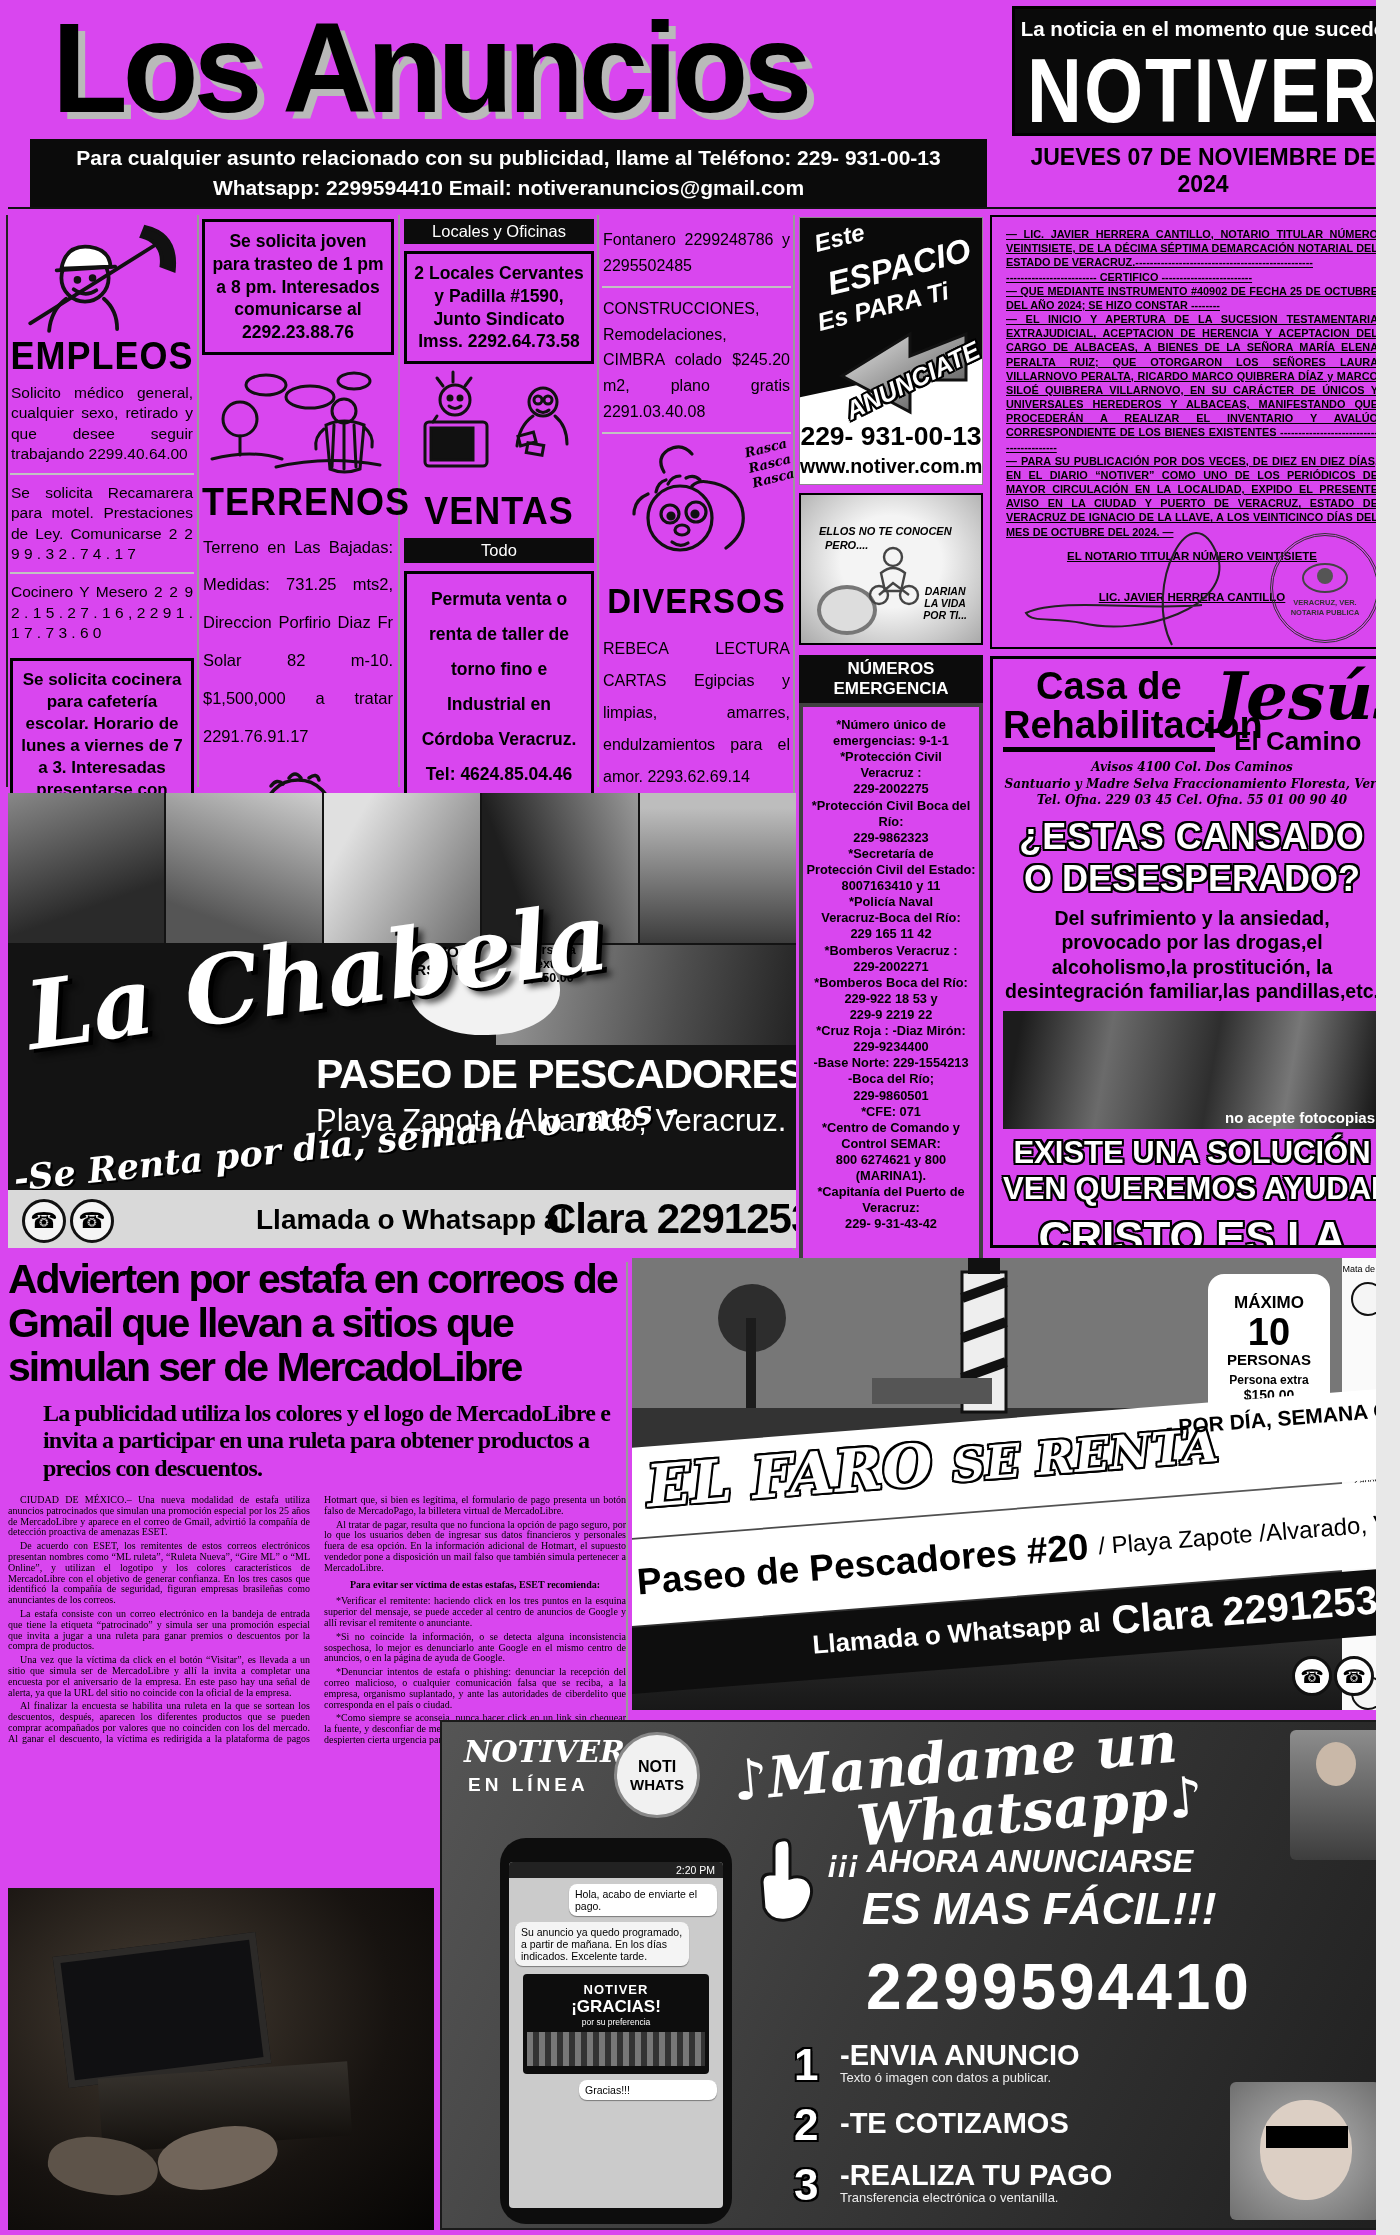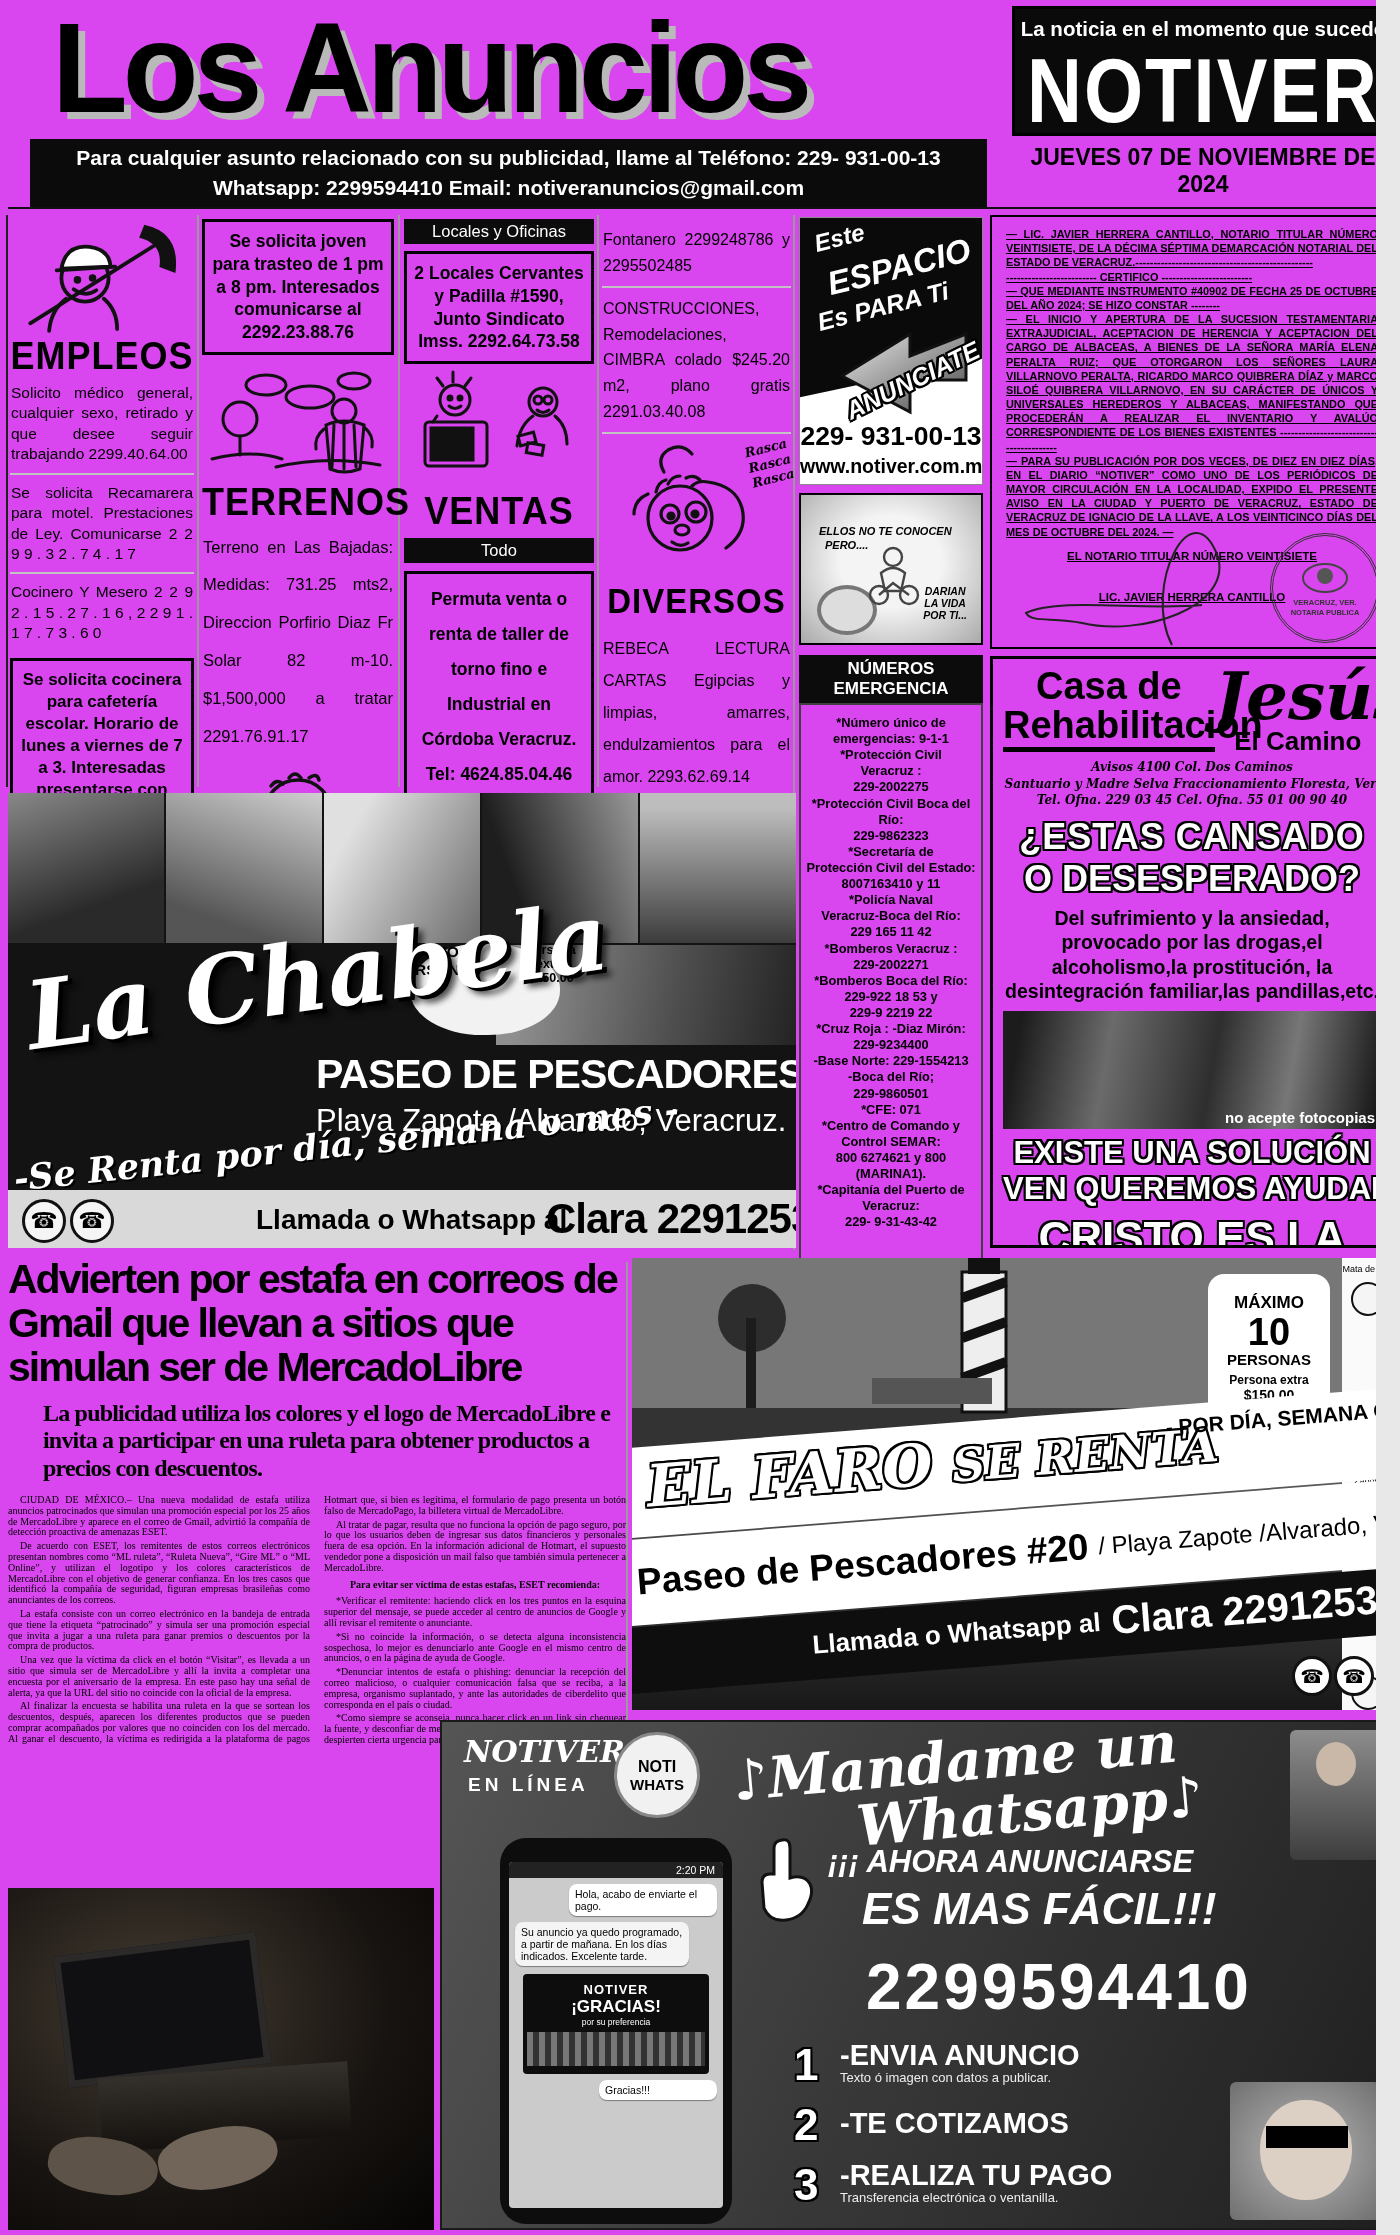--- a/index.html
+++ b/index.html
@@ -36,21 +36,21 @@
   .espacio{border:1px solid #8a8a8a;background:#fff;overflow:hidden;box-sizing:border-box;}
   .esp-blob{position:absolute;left:-30px;top:-40px;width:220px;height:200px;background:#0a0a0a;
       transform:rotate(-12deg) skewX(-8deg);}
   .esp-l{position:absolute;color:#fff;font-weight:bold;font-style:italic;white-space:nowrap;}
   .hollow{color:#fff;font-weight:bold;
       text-shadow:-2px -2px 0 #000,0 -2px 0 #000,2px -2px 0 #000,-2px 0 0 #000,
                   2px 0 0 #000,-2px 2px 0 #000,0 2px 0 #000,2px 2px 0 #000;}
   .ellos{border:2px solid #000;background:radial-gradient(ellipse at 50% 45%,#f4f4f4 40%,#c9c9c9 75%,#a9a9a9);
       overflow:hidden;box-sizing:border-box;}
   .emg-head{background:#0c0c0c;color:#fff;font-weight:bold;font-size:17px;text-align:center;padding:4px 0;}
-  .emg-box{border:2px solid #404040;font-weight:bold;font-size:12.8px;line-height:1.26;text-align:center;
+  .emg-box{border:4px solid #404040;font-weight:bold;font-size:12.8px;line-height:1.26;text-align:center;
       padding:10px 2px;box-sizing:border-box;overflow:hidden;}
   
   .legal-box{border:2px solid #000;box-sizing:border-box;padding:10px 14px;font-weight:bold;
       font-size:10.9px;line-height:1.3;text-align:justify;overflow:hidden;position:relative;}
   .seal{position:absolute;border:3px double #333;border-radius:50%;display:flex;flex-direction:column;
       justify-content:center;align-items:center;color:#333;font-size:7.5px;font-weight:bold;text-align:center;}
   
   .rehab{border:3px solid #000;box-sizing:border-box;padding:8px 10px;overflow:hidden;}
   .rehab-h1{font-size:38px;font-weight:bold;line-height:1.02;}
   .rehab-jesus{font-family:"DejaVu Serif",serif;font-style:italic;font-weight:bold;font-size:66px;line-height:.9;}
@@ -496,21 +496,21 @@
         <div class="bub" style="margin-left:60px;">
           <span>Hola, acabo de enviarte el pago.</span></div>
         <div class="bub" style="margin-right:34px;background:#f4f4f4;">
           <span>Su anuncio ya quedo programado, a partir de mañana. En los días indicados. Excelente tarde.</span></div>
         <div style="background:#0d0d0d;color:#fff;text-align:center;margin:8px 14px 0;padding:8px 4px;border-radius:4px;">
           <div class="b" style="font-size:13px;letter-spacing:1px;">NOTIVER</div>
           <div class="b" style="font-size:17px;">¡GRACIAS!</div>
           <div style="font-size:8.5px;">por su preferencia</div>
           <div style="height:34px;margin-top:5px;background:repeating-linear-gradient(90deg,#777 0 6px,#333 6px 12px);"></div>
         </div>
-        <div class="bub" style="margin-left:90px;">
+        <div class="bub" style="margin-left:70px;">
           <span>Gracias!!!</span></div>
       </div>
     </div>
 
     <svg width="54" height="84" viewBox="0 0 54 84" style="position:absolute;left:318px;top:116px;">
       <path d="M22 2 q8 -2 8 8 l0 30 q14 -4 20 6 q4 8 -2 20 q-6 14 -22 16 q-16 2 -22 -12 l-2 -26 q0 -8 8 -8 l4 0 0 -26 q0 -7 8 -8 z" fill="#fff" stroke="#111" stroke-width="3"></path>
     </svg>
     <div class="abs wa-white b nowrap" style="left:386px;top:122px;font-size:31px;font-style:italic;">¡¡¡ AHORA ANUNCIARSE</div>
     <div class="abs wa-white b nowrap" style="left:420px;top:162px;font-size:44px;font-style:italic;">ES MAS FÁCIL!!!</div>
     <div class="abs wa-white b nowrap" style="left:424px;top:228px;font-size:64px;letter-spacing:3px;">2299594410</div>

